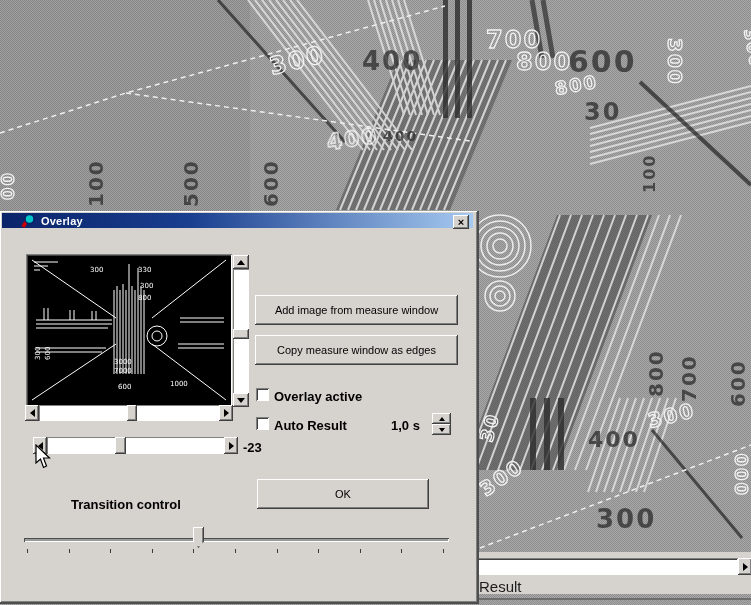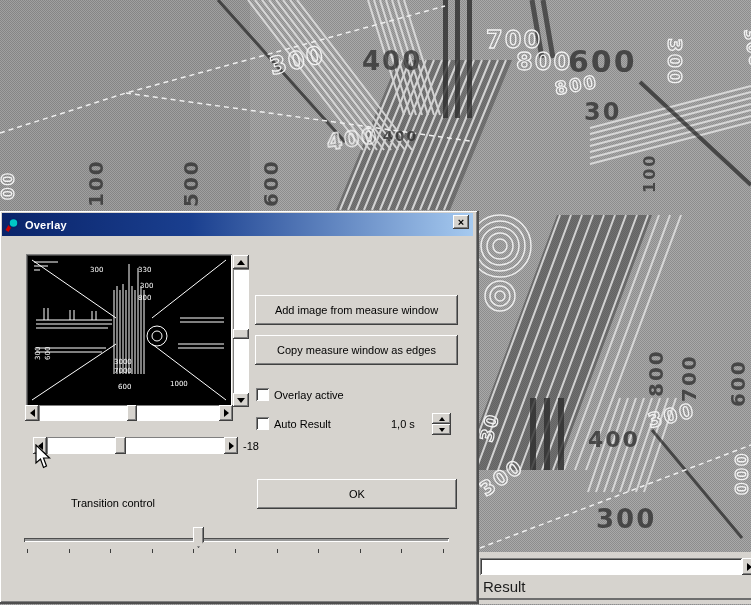--- a/index.html
+++ b/index.html
@@ -11,23 +11,23 @@
   .raised{background:#d6d3ce;
     box-shadow:inset -1px -1px 0 #404040,inset 1px 1px 0 #ffffff,inset -2px -2px 0 #808080,inset 2px 2px 0 #d6d3ce;}
   .sunken{background:#fff;
     box-shadow:inset 1px 1px 0 #808080,inset -1px -1px 0 #ffffff,inset 2px 2px 0 #404040;}
   .abs{position:absolute;}
 
   
   .dialog{position:absolute;left:0;top:211px;width:477px;height:391px;background:#d6d3ce;
     border-bottom:2px solid #4e4e4e;border-right:2px solid #4e4e4e;
     box-shadow:inset 1px 1px 0 #fff, inset -1px -1px 0 #808080;z-index:2;}
-  .titlebar{position:absolute;left:2px;top:2px;width:471px;height:23px;
+  .titlebar{position:absolute;left:2px;top:2px;width:471px;height:15px;
     background:linear-gradient(90deg,#0a246a 0%,#1a3f8f 40%,#a6caf0 100%);
-    display:flex;align-items:center;padding-left:3px;box-sizing:border-box;}
+    display:flex;align-items:center;padding-left:19px;box-sizing:border-box;}
   .title-text{color:#fff;font-size:11px;font-weight:bold;margin-left:5px;letter-spacing:.2px;}
   .close-btn{position:absolute;right:4px;top:2px;width:16px;height:14px;
     display:flex;align-items:center;justify-content:center;
     font-size:11px;font-weight:bold;color:#000;line-height:1;cursor:default;}
 
   
   .preview-frame{left:26px;top:43px;width:206px;height:152px;background:#000;
     box-shadow:inset 1px 1px 0 #808080,inset -1px -1px 0 #fff,inset 2px 2px 0 #404040;}
   .preview-frame svg{position:absolute;left:2px;top:2px;}
 
@@ -38,39 +38,39 @@
   .tri-up{border-left:4px solid transparent;border-right:4px solid transparent;border-bottom:5px solid #000;}
   .tri-down{border-left:4px solid transparent;border-right:4px solid transparent;border-top:5px solid #000;}
   .tri-left{border-top:4px solid transparent;border-bottom:4px solid transparent;border-right:5px solid #000;}
   .tri-right{border-top:4px solid transparent;border-bottom:4px solid transparent;border-left:5px solid #000;}
   .tri-up.small{border-left-width:3px;border-right-width:3px;border-bottom-width:4px;}
   .tri-down.small{border-left-width:3px;border-right-width:3px;border-top-width:4px;}
 
   
   .push-btn{position:absolute;left:255px;width:203px;height:30px;font-size:11px;color:#000;
     display:flex;align-items:center;justify-content:center;cursor:default;}
-  .ok-btn{left:257px;width:200px;}
+  .ok-btn{left:257px;width:172px;}
 
   
   .checkbox{width:13px;height:13px;background:#fff;
     box-shadow:inset 1px 1px 0 #808080,inset -1px -1px 0 #fff,inset 2px 2px 0 #404040;}
-  .label{font-size:11px;color:#000;}
+  .label{font-size:13px;color:#000;font-weight:bold;}
 
   
   .slider-track{left:24px;top:327px;width:425px;height:4px;background:#9a9a9a;
     box-shadow:inset 1px 1px 0 #4e4e4e,inset -1px -1px 0 #fff;}
   .slider-thumb{left:193px;top:316px;width:11px;height:21px;background:#d6d3ce;
     clip-path:polygon(0 0,100% 0,100% 68%,50% 100%,0 68%);
     box-shadow:inset -1px -1px 0 #404040,inset 1px 1px 0 #fff,inset -2px -2px 0 #808080;}
   .ticks{left:27px;top:338px;width:417px;height:5px;display:flex;justify-content:space-between;}
   .ticks i{width:1px;height:4px;background:#3c3c3c;}
 
   
-  .result-panel{position:absolute;left:470px;top:552px;width:281px;height:52px;background:#d6d3ce;
-    border-left:6px solid #0f172a;z-index:1;box-sizing:border-box;}
+  .result-panel{position:absolute;left:470px;top:552px;width:281px;height:42px;background:#d6d3ce;
+    border-left:2px solid #0f172a;z-index:1;box-sizing:border-box;}
   .result-field{position:absolute;left:4px;top:6px;width:262px;height:17px;}
   .result-arrow{position:absolute;left:266px;top:6px;width:14px;height:17px;}
   .result-label{position:absolute;left:7px;top:26px;font-size:15px;color:#1c1c1c;}
   .result-divider{position:absolute;left:0;top:46px;width:100%;height:2px;background:#6e6e6e;}
 
   .cursor{position:absolute;left:33px;top:444px;z-index:3;}
 </style>
 </head>
 <body>
 
@@ -240,21 +240,21 @@
       <div class="abs raised sb-btn" style="left:0;top:0;width:14px;height:17px;">
         <span class="tri tri-left"></span>
       </div>
       <div class="abs channel" style="left:14px;top:0;width:177px;height:17px;"></div>
       <div class="abs raised" style="left:82px;top:0;width:11px;height:17px;"></div>
       <div class="abs raised sb-btn" style="left:191px;top:0;width:14px;height:17px;">
         <span class="tri tri-right"></span>
       </div>
     </div>
 
-    <div class="abs label" style="left:243px;top:229px;">-18</div>
+    <div class="abs label" style="left:243px;top:229px;">-23</div>
 
     <div class="push-btn raised" style="top:84px;">Add image from measure window</div>
     <div class="push-btn raised" style="top:124px;">Copy measure window as edges</div>
 
     <div class="abs checkbox" style="left:256px;top:177px;"></div>
     <div class="abs label" style="left:274px;top:178px;">Overlay active</div>
 
     <div class="abs checkbox" style="left:256px;top:206px;"></div>
     <div class="abs label" style="left:274px;top:207px;">Auto Result</div>
     <div class="abs label" style="left:391px;top:207px;text-align:center;">1,0 s</div>

